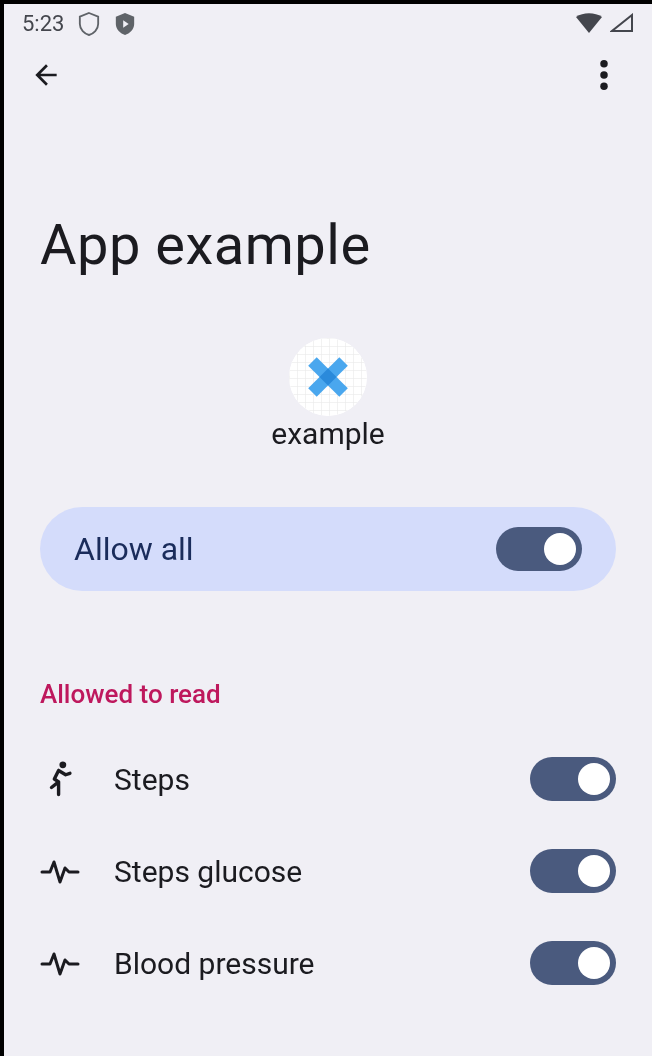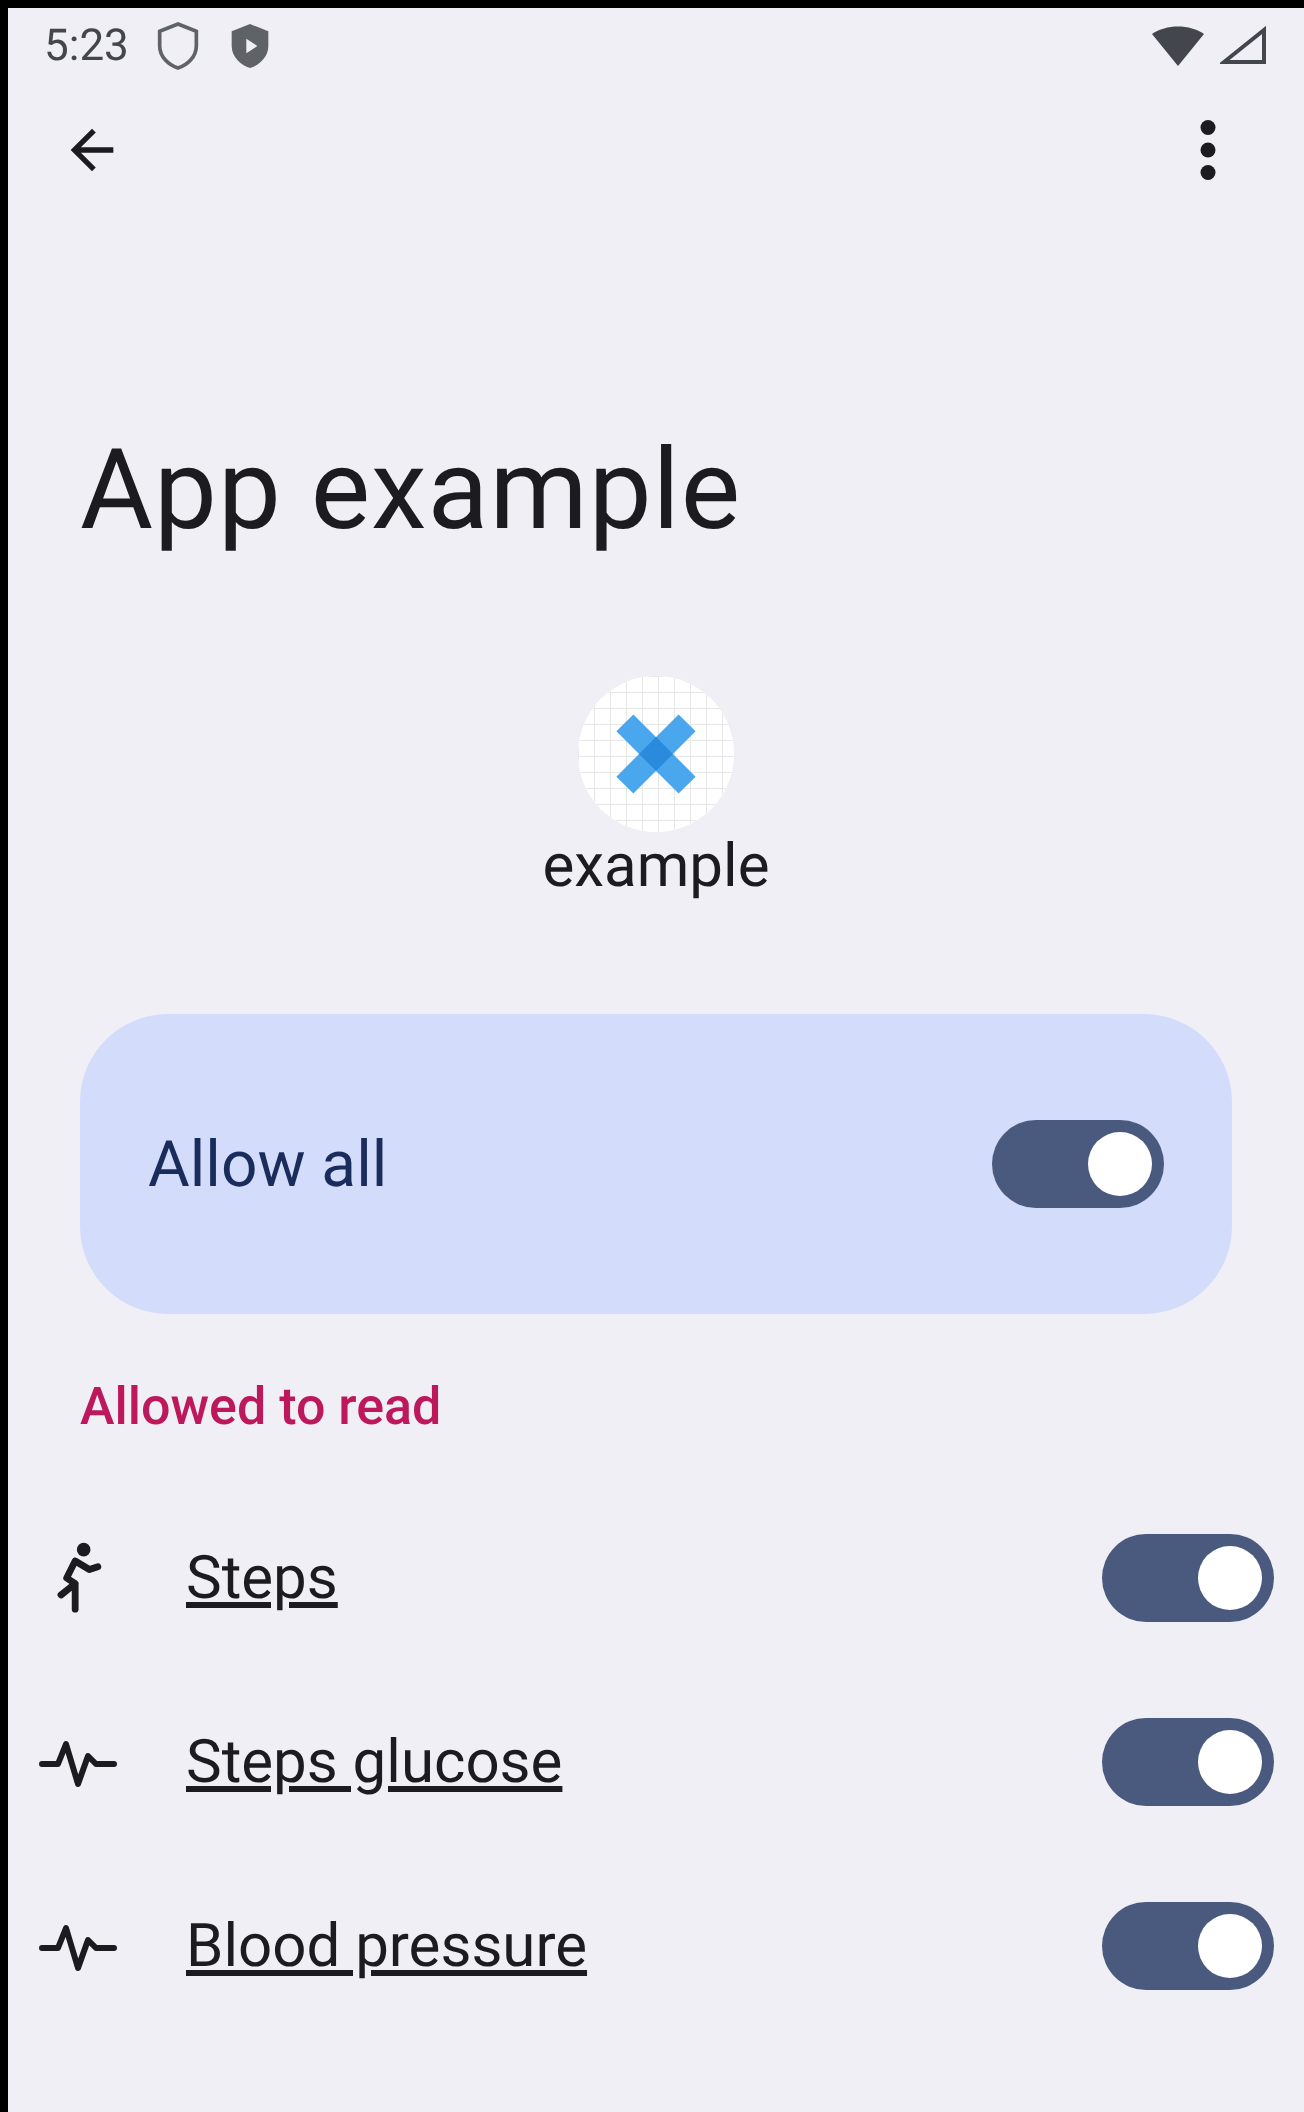--- a/index.html
+++ b/index.html
@@ -20,21 +20,21 @@
   .status-bar {
     height: 38px;
     display: flex;
     align-items: center;
     padding: 0 18px;
     font-size: 22px;
     color: #44464d;
   }
   .status-left {
     display: flex;
-    align-items: flex-start;
+    align-items: flex-end;
     gap: 14px;
   }
   .status-right {
     margin-left: auto;
     display: flex;
     align-items: center;
     gap: 8px;
   }
   .status-icon svg { display: block; }
   
@@ -80,24 +80,24 @@
     position: relative;
     overflow: hidden;
   }
   .app-icon svg { display:block; }
   .app-name {
     font-size: 30px;
     color: #1b1b20;
   }
   
   .allow-card {
-    margin: 0 36px 32px 36px;
+    margin: 0 36px 88px 36px;
     background: #d4dcfb;
     border-radius: 44px;
-    height: 150px;
+    height: 84px;
     display: flex;
     align-items: center;
     padding: 0 34px;
   }
   .allow-label {
     font-size: 32px;
     color: #1a2c5b;
     font-weight: 400;
   }
   
@@ -124,24 +124,23 @@
   .section-header {
     font-size: 26px;
     color: #be185d;
     padding: 0 36px 24px 36px;
     font-weight: 500;
   }
   
   .perm-row {
     display: flex;
     align-items: center;
-    padding: 24px 15px;
+    padding: 24px 36px;
     gap: 34px;
     cursor: pointer;
-    text-decoration: underline;
   }
   .perm-icon {
     width: 40px;
     display: flex;
     justify-content: center;
   }
   .perm-icon svg { display:block; }
   .perm-label {
     font-size: 30px;
     color: #1b1b20;

